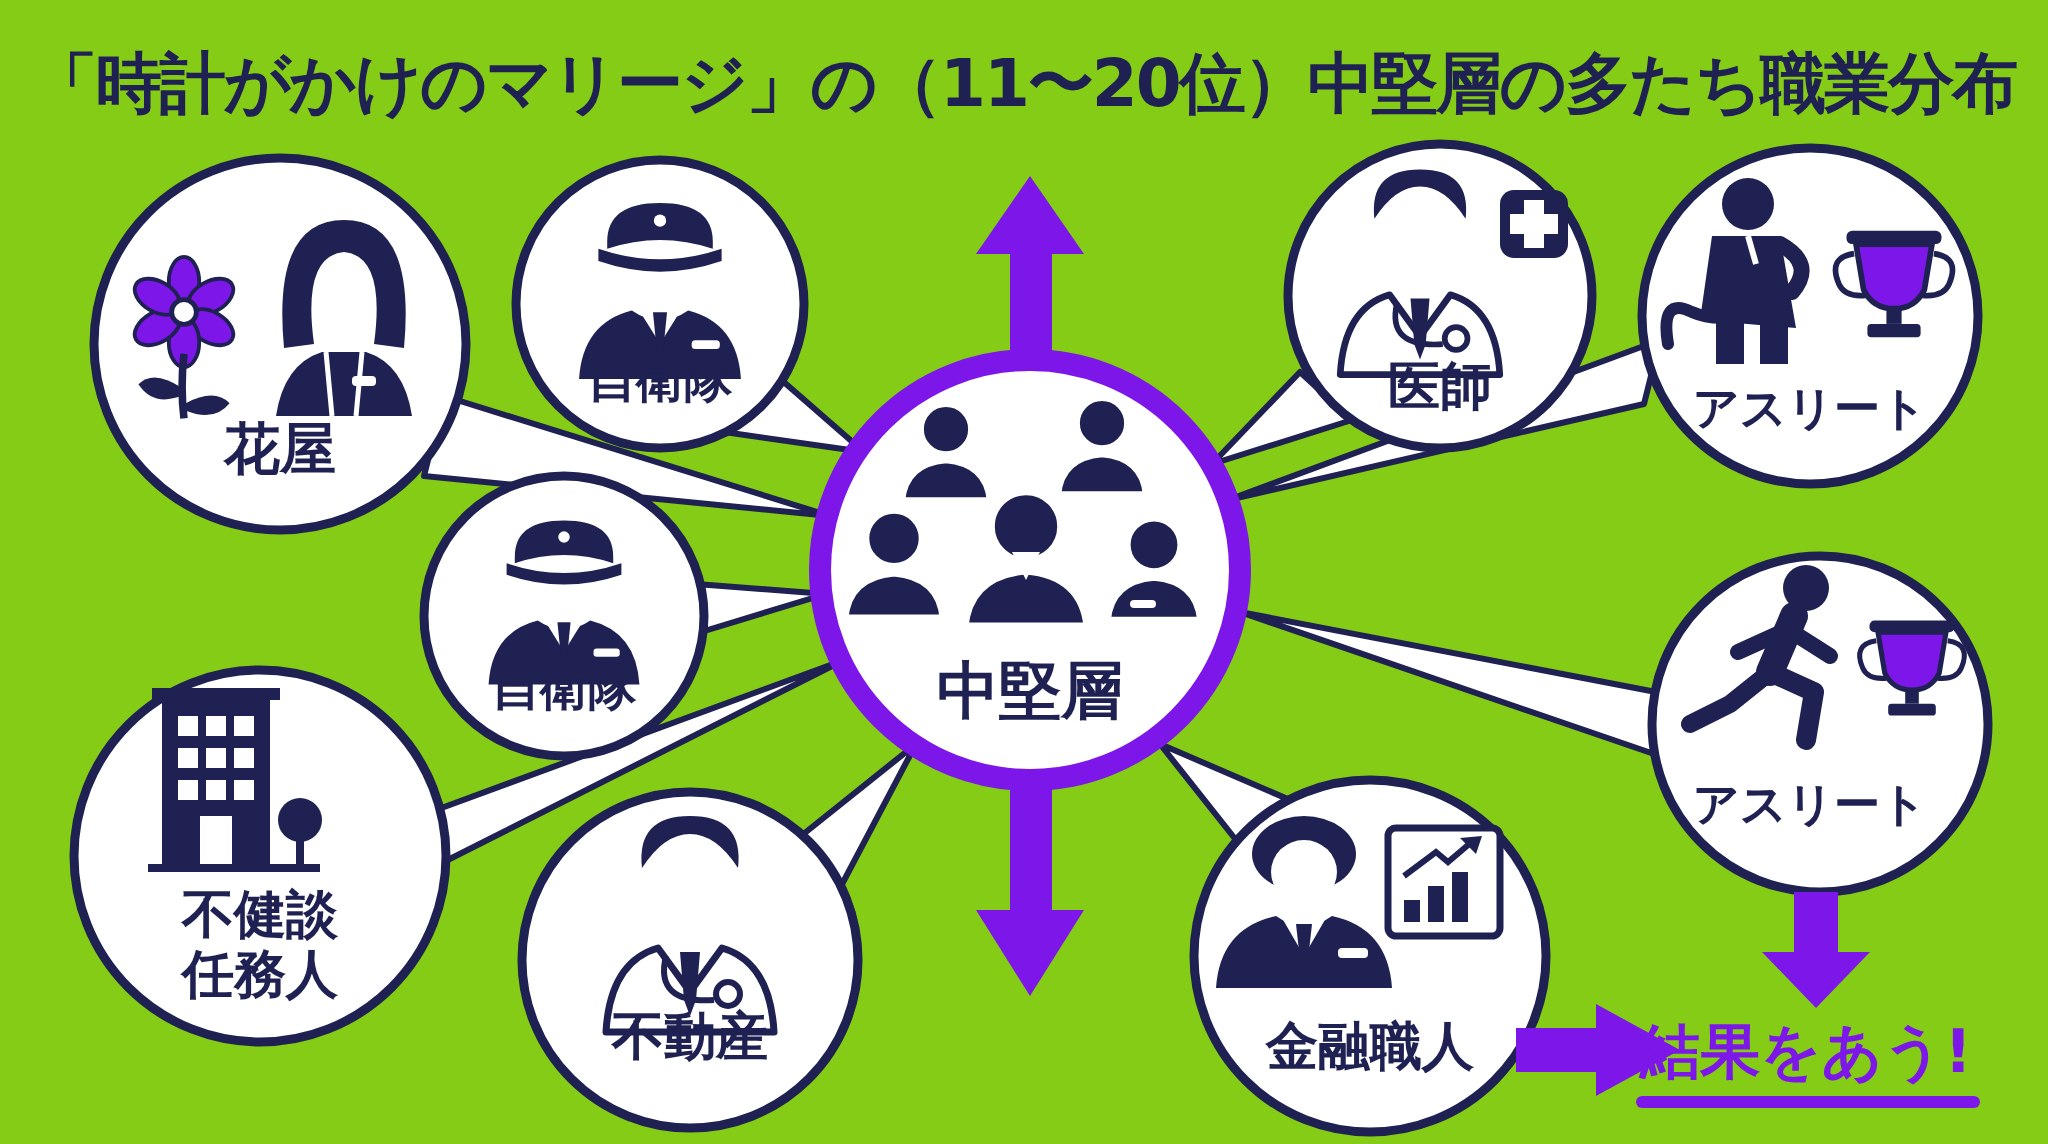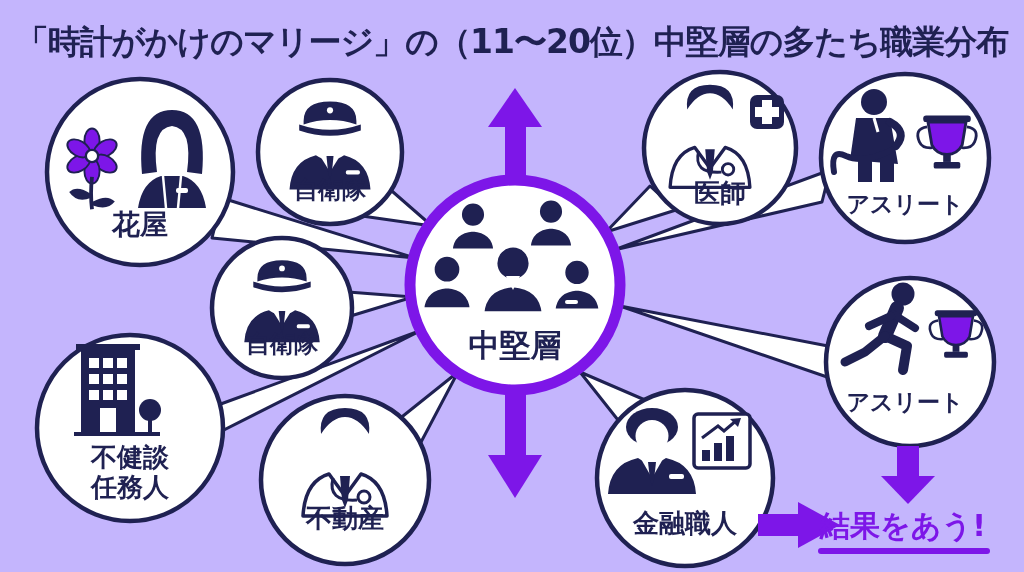--- a/index.html
+++ b/index.html
@@ -1,16 +1,16 @@
 <!DOCTYPE html>
 <html><head>
 <meta charset="utf-8">
 <style>
   html,body{margin:0;padding:0;background:#ffffff;}
-  .canvas{position:relative;width:1024px;height:572px;background:#c4b5fd;overflow:hidden;
+  .canvas{position:relative;width:1024px;height:572px;background:#84cc16;overflow:hidden;
           font-family:"DejaVu Sans","Liberation Sans",sans-serif;}
   .title{position:absolute;top:20px;left:0;width:1024px;text-align:center;
          font-size:33px;font-weight:800;color:#1f2152;letter-spacing:-1px;white-space:nowrap;}
   svg text{font-family:"DejaVu Sans","Liberation Sans",sans-serif;font-weight:800;}
   .lbl{fill:#1f2152;}
   .lbl-purple{fill:#7d16e8;}
 </style>
 </head>
 <body>
 

